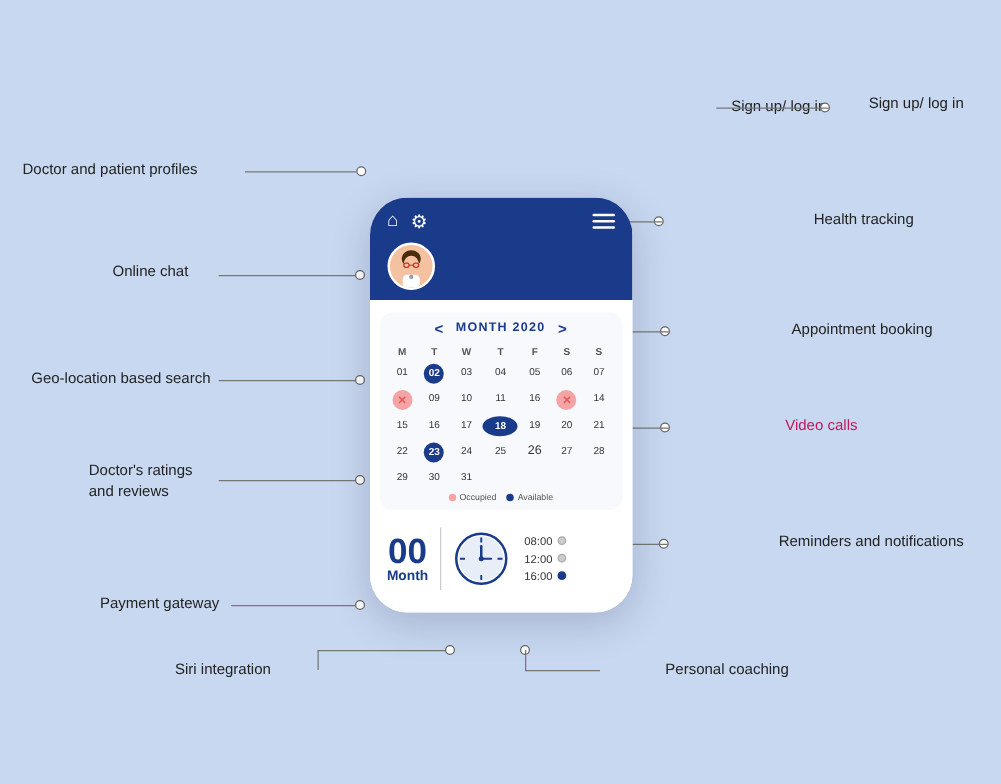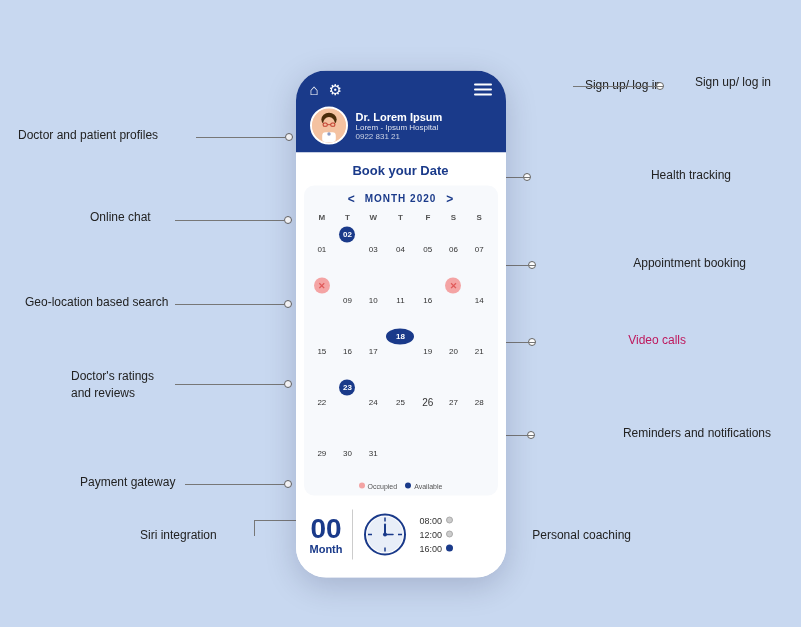--- a/index.html
+++ b/index.html
@@ -140,21 +140,21 @@
       color: #555;
       font-weight: 600;
       font-size: 8px;
     }
     .cal-cell.date-num {
       width: 18px;
       height: 18px;
       display: flex;
       align-items: center;
       justify-content: center;
-      margin: 16px auto;
+      margin: 0 auto;
     }
     .cal-legend {
       display: flex;
       justify-content: center;
       gap: 8px;
       margin-top: 4px;
     }
     .legend-item {
       display: flex;
       align-items: center;
@@ -259,31 +259,25 @@
 
           <rect x="13" y="17" width="5" height="4" rx="2" fill="none" stroke="#c0392b" stroke-width="1.2"></rect>
           <rect x="22" y="17" width="5" height="4" rx="2" fill="none" stroke="#c0392b" stroke-width="1.2"></rect>
           <line x1="18" y1="19" x2="22" y2="19" stroke="#c0392b" stroke-width="1"></line>
 
           <rect x="12" y="28" width="16" height="12" rx="4" fill="#fff"></rect>
 
           <circle cx="20" cy="30" r="2" fill="#1a3a8a" opacity="0.5"></circle>
         </svg>
       </div>
-      <div class="profile-info">
-        <div class="profile-name">Dr. Lorem Ipsum</div>
-        <div class="profile-hospital">Lorem - Ipsum Hospital</div>
-        <div class="profile-phone">0922 831 21</div>
-      </div>
     </div>
   </div>
 
   <div class="phone-body">
 
-    <div class="book-title">Book your Date</div>
 
     <div class="calendar">
       <div class="cal-header">
         <span class="cal-nav">&lt;</span>
         <span class="cal-month-year">MONTH  2020</span>
         <span class="cal-nav">&gt;</span>
       </div>
 
       <div class="cal-grid">
         <div class="cal-cell day-header">M</div>

